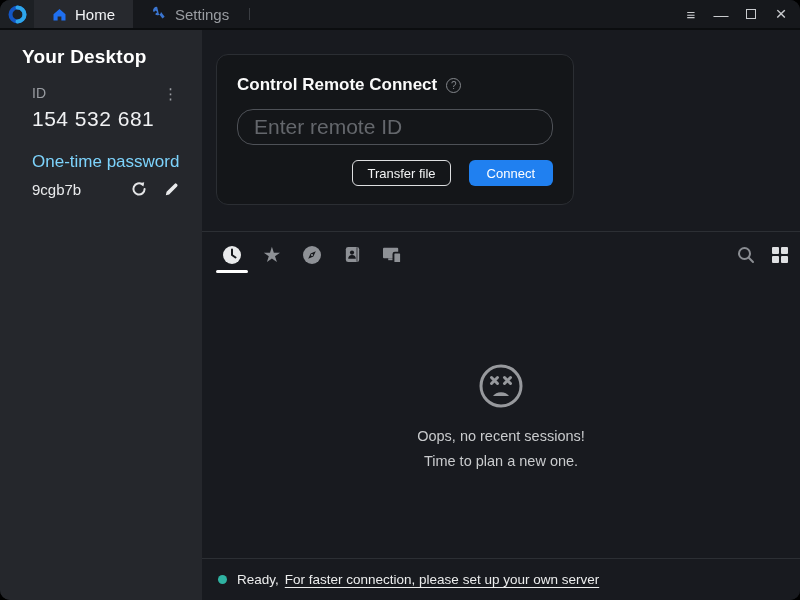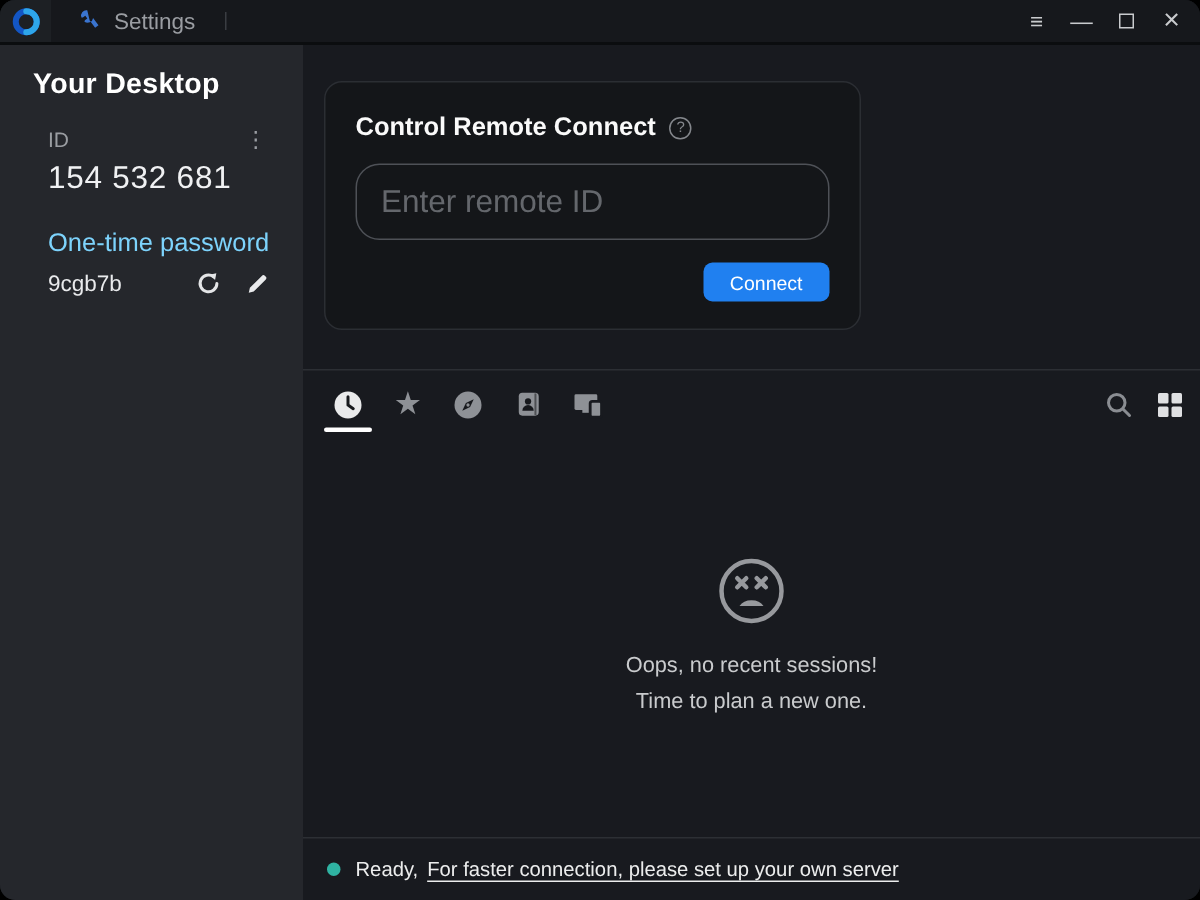--- a/index.html
+++ b/index.html
@@ -46,21 +46,21 @@
   .pw-icons { margin-left:auto; display:flex; align-items:center; gap:15px; margin-right:2px; }
 
   
   .main { flex:1; background:#181a1f; display:flex; flex-direction:column; min-width:0; }
   .connect-card { margin:24px 0 0 14px; width:358px; background:#141619;
     border:1px solid #2b2e33; border-radius:12px; padding:20px 20px 18px 20px; }
   .card-title-row { display:flex; align-items:center; gap:9px; }
   .card-title-row h2 { color:#fafafa; font-size:17px; font-weight:bold; }
   .help-badge { width:15px; height:15px; border:1.5px solid #84878c; border-radius:50%;
     color:#84878c; font-size:10px; display:flex; align-items:center; justify-content:center; }
-  .remote-input { margin-top:14px; width:100%; height:51px; background:transparent;
+  .remote-input { margin-top:14px; width:100%; height:36px; background:transparent;
     border:1px solid #4e5157; border-radius:16px; color:#e8e9ea; font-size:21px;
     padding:0 16px; outline:none; font-family:"Liberation Sans", sans-serif; }
   .remote-input::placeholder { color:#64676c; }
   .btn-row { margin-top:15px; display:flex; justify-content:flex-end; gap:18px; }
   .btn { height:26px; border-radius:6px; font-size:13px; padding:0 14px; cursor:pointer;
     font-family:"Liberation Sans", sans-serif; }
   .btn.ghost { background:transparent; border:1px solid #dddee0; color:#f2f3f4; }
   .btn.primary { background:#2080f0; border:none; color:#fff; padding:0 18px; }
 
   
@@ -96,20 +96,26 @@
 <body>
 
 <div class="window">
 
   <div class="titlebar">
     <div class="logo-tile">
       <svg width="21" height="21" viewBox="0 0 21 21">
         <circle cx="10.5" cy="10.5" r="7" fill="none" stroke="#1356c4" stroke-width="4"></circle>
         <path d="M10.5 3.5 A7 7 0 0 1 17.5 10.5 A7 7 0 0 1 10.5 17.5" fill="none" stroke="#2ea6ea" stroke-width="4" stroke-linecap="round"></path>
       </svg>
+    </div>
+    <div class="tab active">
+      <svg width="15" height="15" viewBox="0 0 20 20">
+        <path d="M2 9.5 L10 2.5 L18 9.5 V18 H12.5 V12.5 H7.5 V18 H2 Z" fill="#1f6ff0"></path>
+      </svg>
+      <span class="tab-label">Home</span>
     </div>
     <div class="tab">
       <svg width="16" height="16" viewBox="0 0 20 20">
         <path d="M6.5 1.5 a4.5 4.5 0 0 0 -4 6.7 l1.2 -0.2 1.8 -1.8 2 2 -1.8 1.8 -0.2 1.2 a4.5 4.5 0 0 0 6.7 -4 l5.3 5.3 -2.5 2.5 -5.3 -5.3 z" fill="#3a74cf" transform="rotate(8 10 10)"></path>
       </svg>
       <span class="tab-label">Settings</span>
     </div>
     <div class="tab-divider"></div>
     <div class="titlebar-spacer"></div>
     <div class="winctl">≡</div>
@@ -158,20 +164,21 @@
 
     <main class="main">
 
       <section class="connect-card">
         <div class="card-title-row">
           <h2>Control Remote Connect</h2>
           <span class="help-badge">?</span>
         </div>
         <input class="remote-input" type="text" placeholder="Enter remote ID" style="">
         <div class="btn-row">
+          <button class="btn ghost">Transfer file</button>
           <button class="btn primary">Connect</button>
         </div>
       </section>
 
       <div class="tabbar">
         <div class="session-tabs">
           <div class="stab active">
             <svg width="20" height="20" viewBox="0 0 20 20">
               <circle cx="10" cy="10" r="9" fill="#e9eaeb"></circle>
               <path d="M10 10 L10 4.5 M10 10 L13.5 12.5" stroke="#17191d" stroke-width="2" stroke-linecap="round" fill="none"></path>

